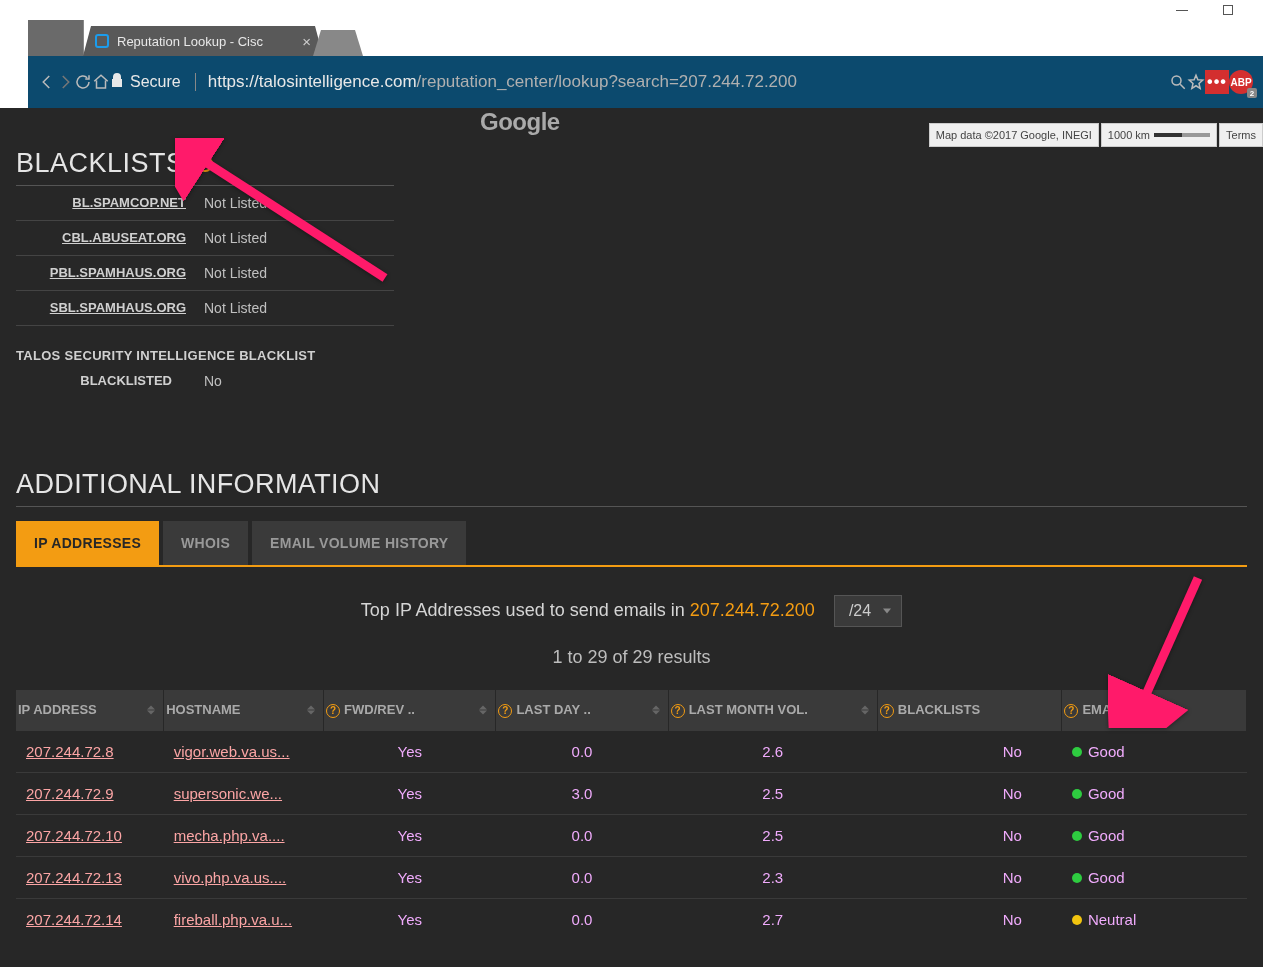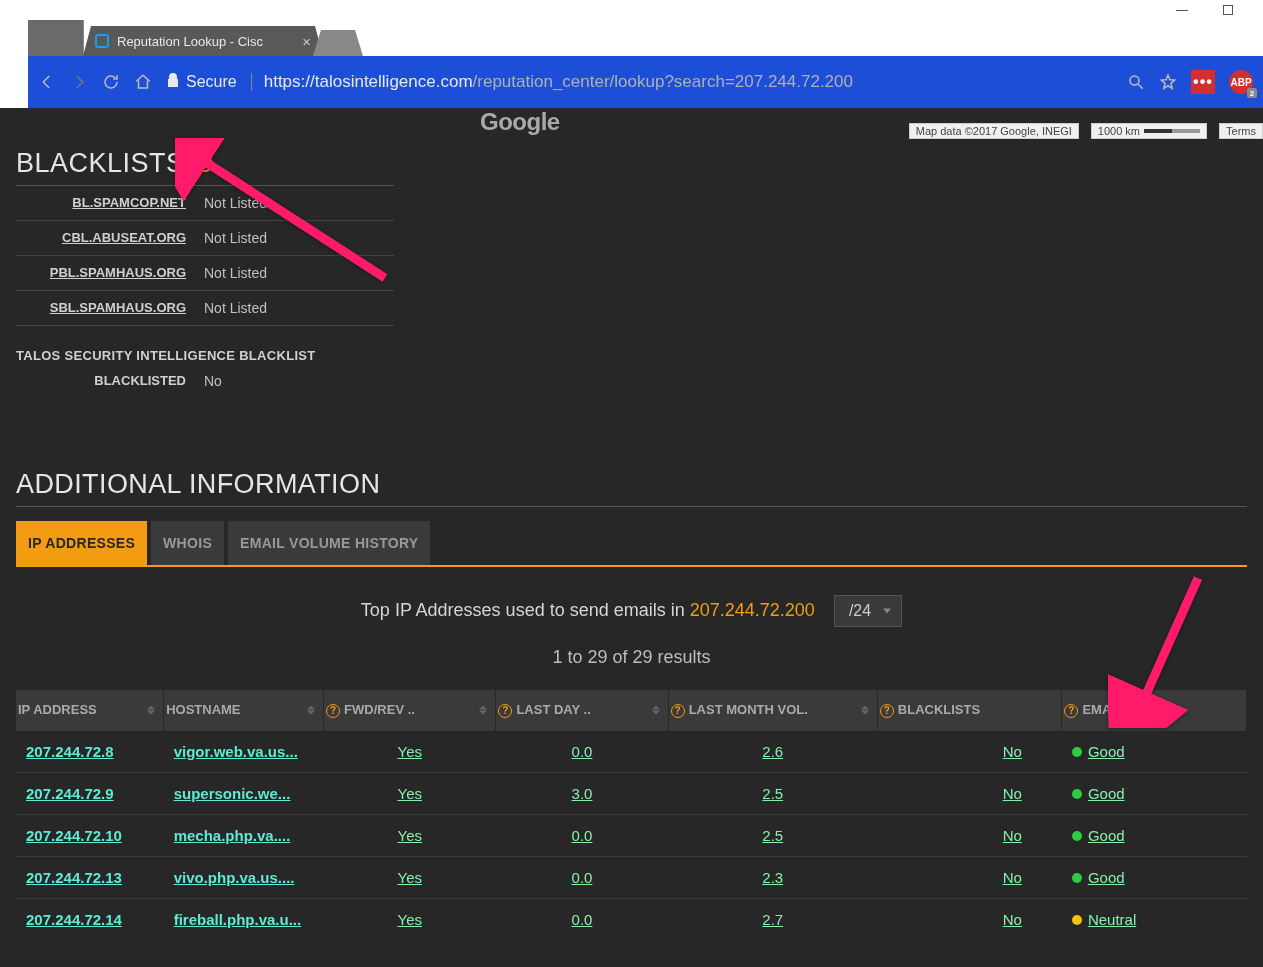--- a/index.html
+++ b/index.html
@@ -11,78 +11,78 @@
 .minimize-icon { width: 12px; height: 1px; background: #555; display: inline-block; }
 .maximize-icon { width: 10px; height: 10px; border: 1px solid #555; display: inline-block; }
 
 .tab-bar { height: 36px; background: #fff; display: flex; align-items: flex-end; position: relative; }
 .incognito-wrap { width: 56px; height: 36px; background: #6a6a6a; display: flex; align-items: center; justify-content: center; border-right: 1px solid #888; }
 .tab { background: #595959; color: #e8e8e8; height: 30px; display: flex; align-items: center; padding: 0 12px; font-size: 13px; position: relative; clip-path: polygon(8px 0, calc(100% - 8px) 0, 100% 100%, 0 100%); min-width: 240px; gap: 8px; margin-left:-1px;}
 .tab-favicon { width: 14px; height: 14px; border: 2px solid #1b9cec; border-radius: 3px; display: inline-block; flex-shrink:0; }
 .tab-close { margin-left: auto; font-size: 15px; color: #ccc; cursor: pointer; }
 .tab-ghost { background: #888; height: 26px; width: 50px; clip-path: polygon(8px 0, calc(100% - 8px) 0, 100% 100%, 0 100%); margin-left:-10px;}
 
-.nav-bar { height: 52px; background: #1d4ed8; display: flex; align-items: center; padding: 0 10px; gap: 14px; }
+.nav-bar { height: 52px; background: #0c4a6e; display: flex; align-items: center; padding: 0 10px; }
 .nav-btn { color: #bbb; cursor: pointer; display:flex; align-items:center; justify-content:center; }
 .nav-btn svg { width: 18px; height: 18px; stroke: #bbb; fill: none; stroke-width: 2; }
 .nav-btn.disabled svg { stroke: #777; }
 .addr { flex: 1; display: flex; align-items: center; background: transparent; height: 30px; }
 .addr-secure { display: flex; align-items: center; color: #e8e8e8; font-size: 16px; gap: 6px; padding-right:14px; border-right:1px solid #888; }
 .addr-lock svg { width: 14px; height: 14px; fill: #e8e8e8; }
 .addr-url { color: #b0b0b0; font-size: 17px; margin-left: 12px; white-space: nowrap; overflow: hidden; }
 .addr-url .proto { color: #e8e8e8; }
 .addr-url .domain { color: #e8e8e8; }
 .ext-icon { width: 24px; height: 24px; display:flex; align-items:center; justify-content:center; }
 .ext-lastpass { background: #d32f2f; color: #fff; font-weight: bold; display:flex; align-items:center; justify-content:center; font-size:16px; letter-spacing:1px;}
 .ext-abp { background: #d32f2f; border-radius: 50%; color:#fff; font-size:10px; font-weight:bold; display:flex; align-items:center; justify-content:center; position:relative;}
 .abp-badge { position:absolute; bottom:-4px; right:-4px; background:#888; color:#fff; font-size:8px; width:10px; height:10px; display:flex; align-items:center; justify-content:center; border-radius:2px;}
 
 
 .page { background: #272727; color: #cacaca; font-family: Arial, Helvetica, sans-serif; position: relative; height: 859px; overflow:hidden;}
 .page-top-strip { position: relative; height: 30px; }
 .google-wordmark { position:absolute; left:480px; top:0; color:#aaa; font-size:24px; font-weight:bold; letter-spacing:-0.5px;}
-.map-footer { position:absolute; right:0; top:15px; height:16px; display:flex; gap:12px; font-size:11px;}
+.map-footer { position:absolute; right:0; top:15px; height:24px; display:flex; gap:2px; font-size:11px;}
 .map-cell { background:#f0f0f0; color:#444; padding:0 6px; display:flex; align-items:center; border:1px solid #ccc;}
 .map-cell.scale { display:flex; align-items:center; gap:4px; }
 .scale-bar { width:56px; height:4px; background:linear-gradient(to right,#333 50%, #999 50%); position:relative;}
 
 .section-blacklists { padding: 10px 16px 0 16px; width: 410px; position:relative;}
 .section-title { font-size: 27px; color: #e5e5e5; font-weight: 400; letter-spacing: 0.5px; display:flex; align-items:center; gap:12px;}
 .help-icon { width:16px; height:16px; border:2px solid #f39c12; border-radius:50%; color:#f39c12; font-size:11px; font-weight:bold; display:inline-flex; align-items:center; justify-content:center; cursor:pointer;}
 .bl-table { margin-top: 6px; border-top: 1px solid #555; }
 .bl-row { display:flex; border-bottom:1px solid #444; padding: 9px 0; }
 .bl-label { width: 188px; text-align:right; padding-right:18px; font-size:13px; font-weight:bold; color:#d0d0d0; text-decoration:underline; }
 .bl-value { font-size:14px; color:#c0c0c0; }
 .talos-bl-title { font-size:13px; font-weight:bold; color:#d0d0d0; margin-top:22px; letter-spacing:0.3px;}
 .talos-bl-row { display:flex; padding:10px 0; }
-.talos-bl-label { width:188px; text-align:right; padding-right:18px; font-size:13px; font-weight:bold; color:#d0d0d0; }
+.talos-bl-label { width:188px; text-align:right; padding-right:32px; font-size:13px; font-weight:bold; color:#d0d0d0; }
 .talos-bl-value { font-size:14px; color:#c0c0c0; }
 
 .section-addinfo { padding: 70px 16px 0 16px; }
 .addinfo-title { font-size:27px; color:#e5e5e5; font-weight:400; letter-spacing:0.4px; border-bottom:1px solid #555; padding-bottom:6px;}
 .tabs { display:flex; margin-top:14px; border-bottom:2px solid #f39c12; }
-.tab-item { padding:14px 12px; font-size:14px; font-weight:bold; letter-spacing:0.3px; color:#999; background:#3a3a3a; cursor:pointer;}
+.tab-item { padding:14px 18px; font-size:14px; font-weight:bold; letter-spacing:0.3px; color:#999; background:#3a3a3a; cursor:pointer;}
 .tab-item.active { background:#f39c12; color:#272727; }
 .tab-item.inactive { background:#3a3a3a; color:#999; margin-left:4px;}
 
 .ip-desc { text-align:center; font-size:18px; color:#d5d5d5; margin-top:28px;}
 .ip-desc .ip-val { color:#f39c12;}
 .cidr-select { display:inline-flex; align-items:center; background:#3a3a3a; border:1px solid #555; padding:6px 30px 6px 14px; margin-left:14px; font-size:16px; color:#ccc; position:relative; cursor:pointer;}
 .cidr-arrow { position:absolute; right:10px; top:50%; transform:translateY(-50%); width:0; height:0; border-left:4px solid transparent; border-right:4px solid transparent; border-top:5px solid #888;}
 .result-count { text-align:center; font-size:18px; color:#bdbdbd; margin-top:20px;}
 
 .data-table { width:100%; margin-top:22px; border-collapse:collapse;}
 .data-table th { background:#3a3a3a; padding:12px 2px; font-size:13px; font-weight:bold; color:#aaa; text-align:left; border-right:1px solid #272727; position:relative; white-space:nowrap;}
 .data-table th .help-icon-sm { width:14px; height:14px; border:1.5px solid #f39c12; border-radius:50%; color:#f39c12; font-size:10px; display:inline-flex; align-items:center; justify-content:center; margin-right:4px; cursor:pointer;}
 .sort-icon { position:absolute; right:8px; top:50%; transform:translateY(-50%); display:flex; flex-direction:column; gap:1px;}
 .sort-icon span { width:0; height:0; border-left:4px solid transparent; border-right:4px solid transparent;}
 .sort-icon .up { border-bottom:4px solid #666;}
 .sort-icon .down { border-top:4px solid #666;}
-.data-table td { padding:12px 10px; font-size:15px; color:#86efac; border-top:1px solid #3a3a3a;text-decoration:underline;}
-.data-table td.link { text-decoration:underline; color:#5eead4; cursor:pointer;font-weight:bold;}
+.data-table td { padding:12px 10px; font-size:15px; color:#f0abfc; border-top:1px solid #3a3a3a;}
+.data-table td.link { text-decoration:underline; color:#fca5a5; cursor:pointer;}
 .data-table td.center { text-align:center; }
 .data-table td.right { text-align:right; padding-right:40px;}
 .rep-dot { width:10px; height:10px; border-radius:50%; display:inline-block; margin-right:6px;}
 .rep-good { background:#2ecc40; }
 .rep-neutral { background:#f1c40f; }
 
 
 .arrow { position:absolute; pointer-events:none; }
 .arrow svg { filter: drop-shadow(0 1px 2px rgba(0,0,0,0.4)); }
 </style>

